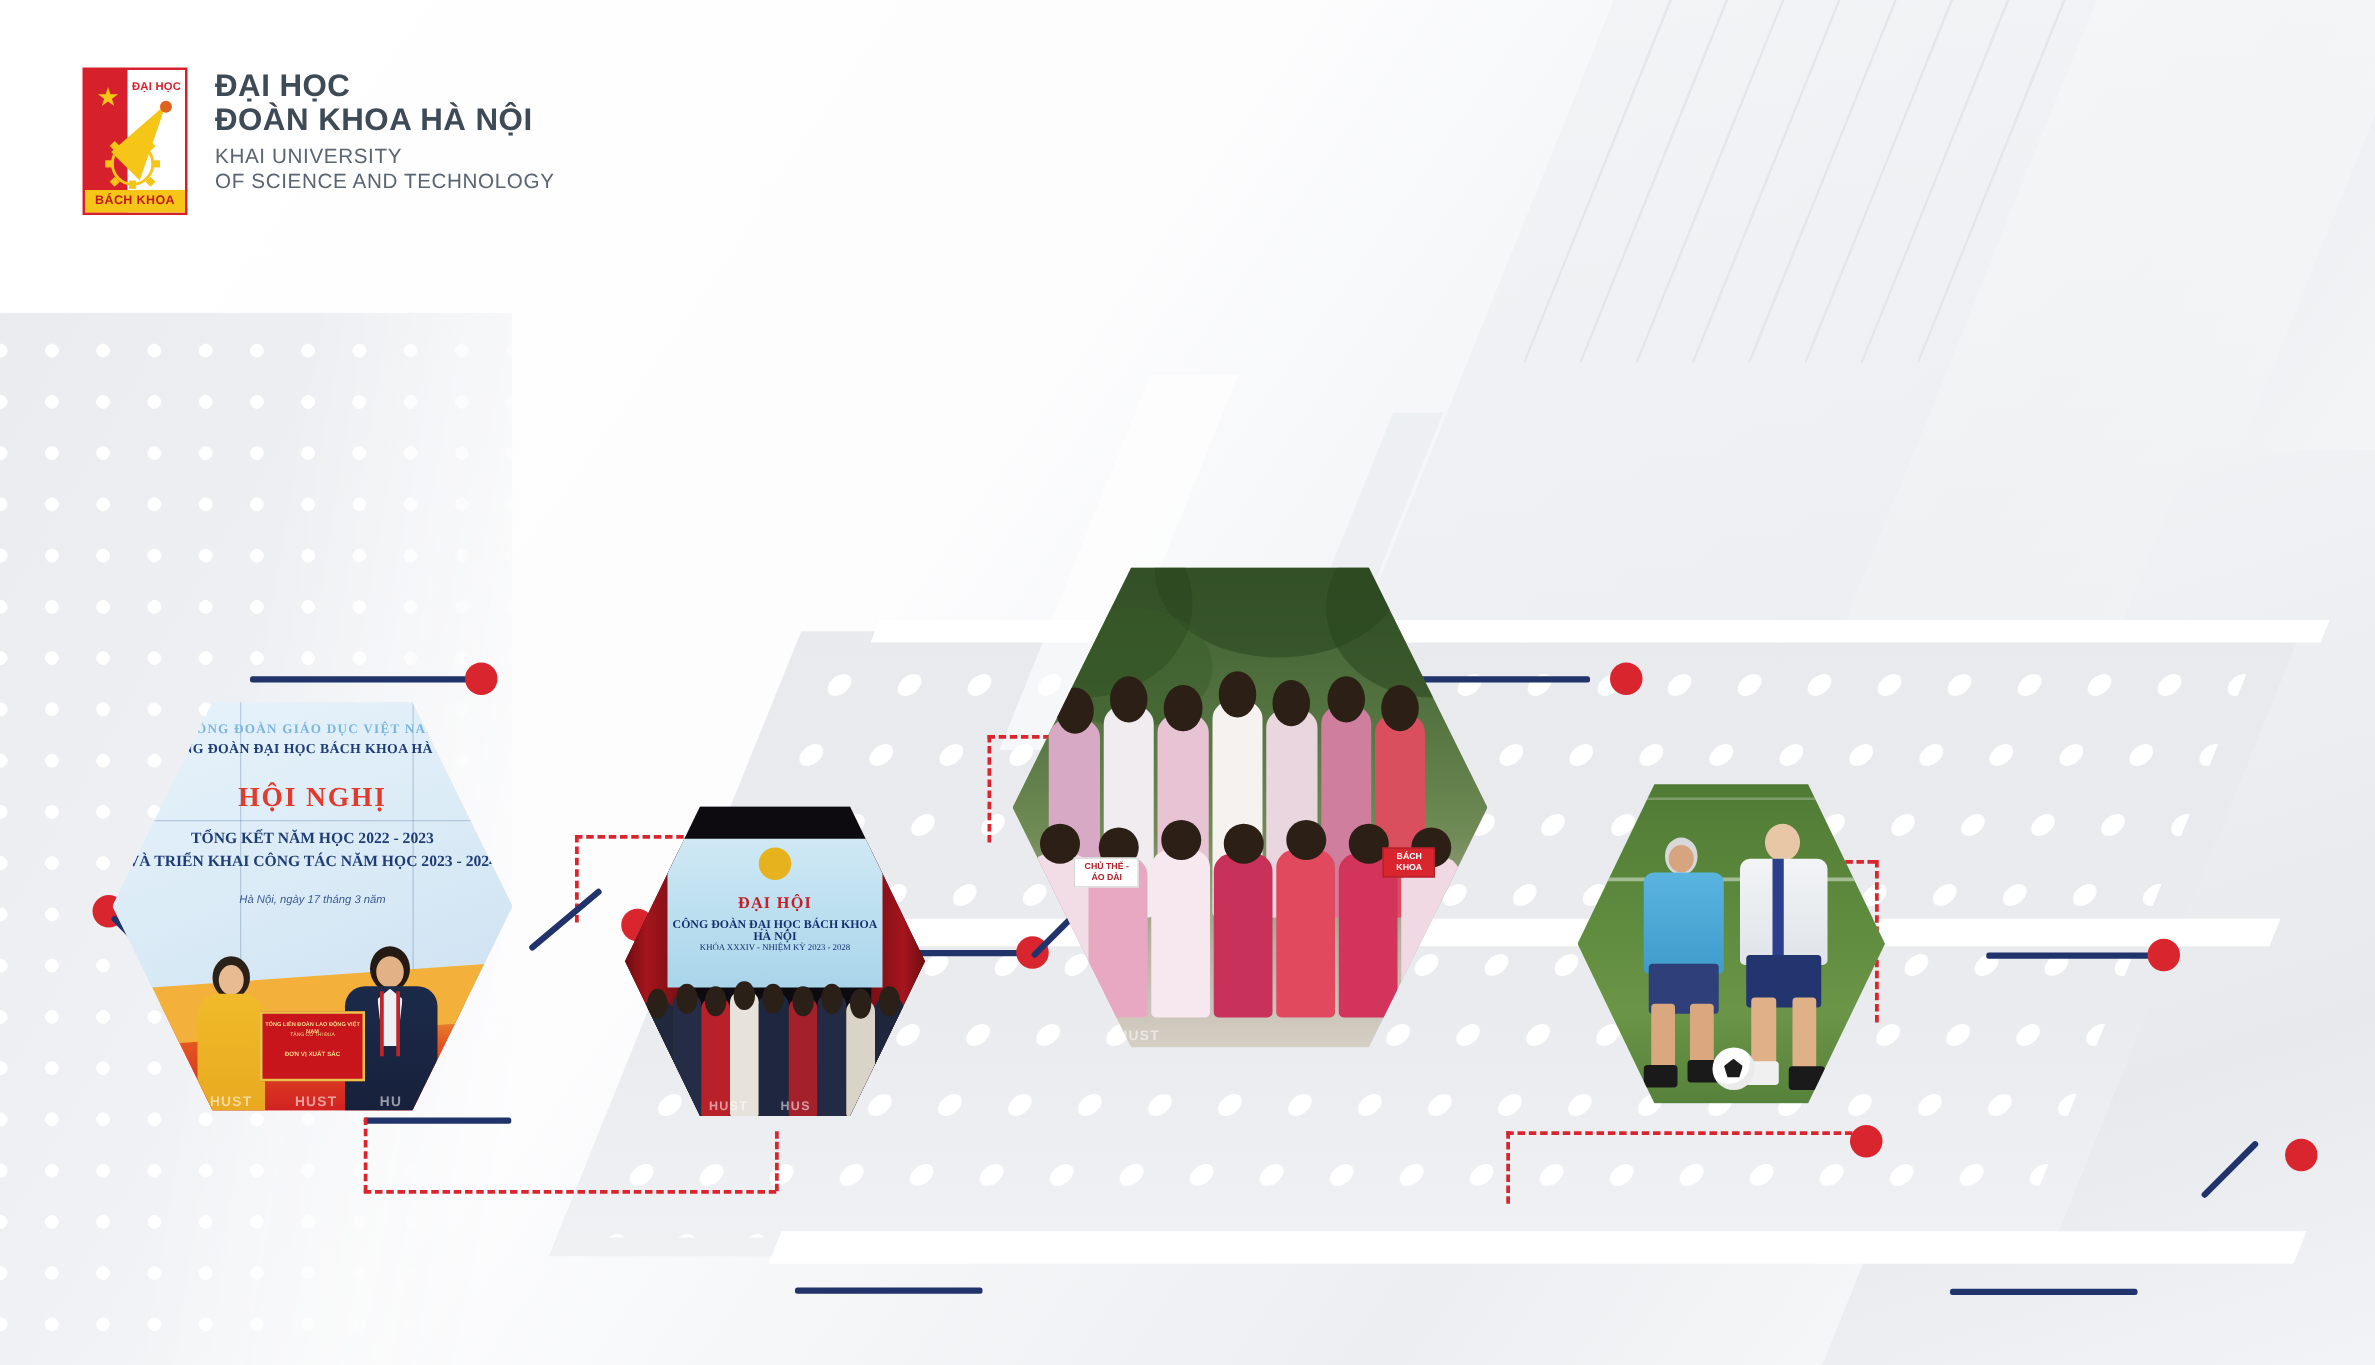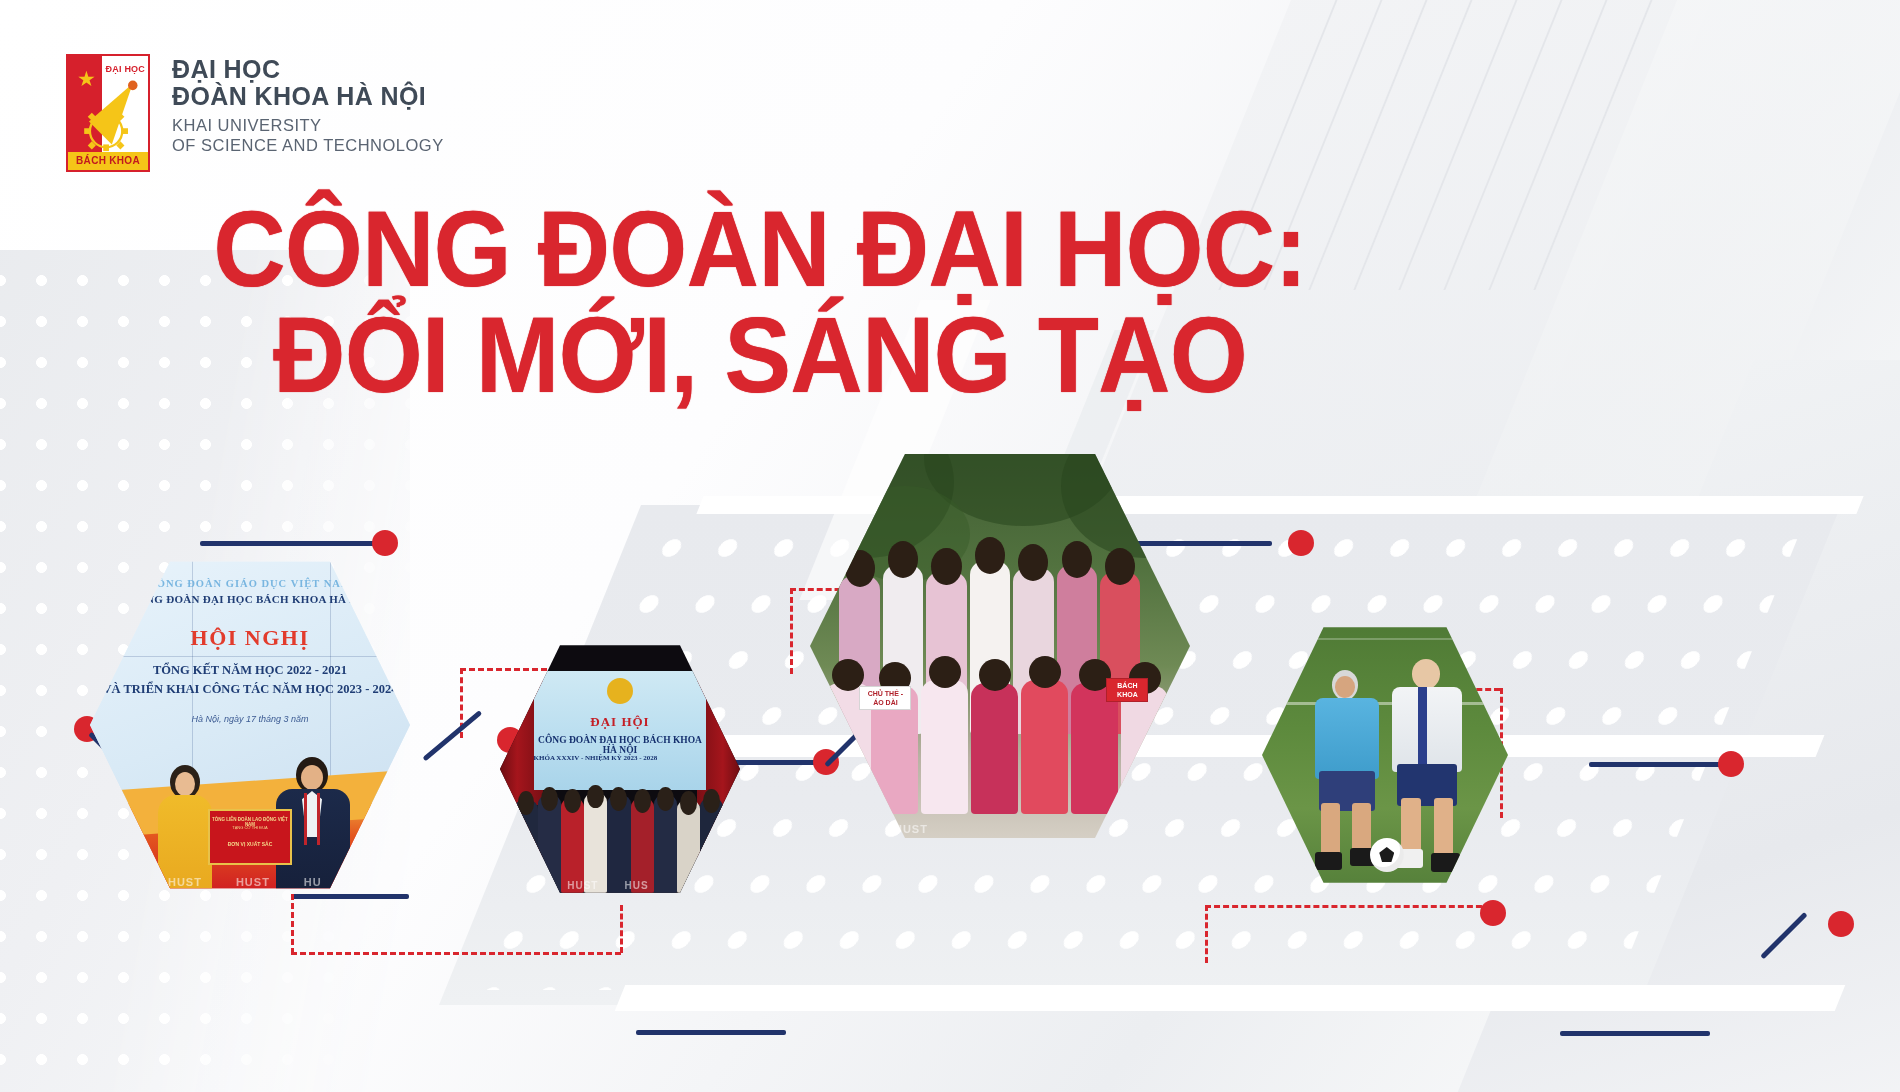--- a/index.html
+++ b/index.html
@@ -131,21 +131,21 @@
   .h2-curtain-r { position:absolute; right:0; top:0; width:18%; height:100%;
                   background:linear-gradient(270deg,#6d0d12 0%,#a5151c 40%,#7a0f15 100%); }
   .h2-screen { position:absolute; left:14%; right:14%; top:12%; height:46%;
                background:linear-gradient(180deg,#cfe9f4 0%,#bcdff0 50%,#a9d4ea 100%); }
   .h2-logo { position:absolute; left:50%; transform:translateX(-50%); top:6%; width:26px; height:26px;
              border-radius:50%; background:#e6b21e; }
   .h2-s1 { position:absolute; left:0; right:0; top:36%; text-align:center; color:#c41f26; font-size:13px; font-weight:bold;
            font-family:"Liberation Serif", serif; letter-spacing:1px;}
   .h2-s2 { position:absolute; left:0; right:0; top:54%; text-align:center; color:#15306e; font-size:9.5px; font-weight:bold;
            font-family:"Liberation Serif", serif; }
-  .h2-s3 { position:absolute; left:0; right:0; top:70%; text-align:left; color:#15306e; font-size:7px; font-weight:bold;
+  .h2-s3 { position:absolute; left:0; right:0; top:70%; text-align:center; color:#15306e; font-size:7px; font-weight:normal;
            font-family:"Liberation Serif", serif; }
   .h2-floor { position:absolute; left:0; right:0; bottom:0; height:36%;
               background:linear-gradient(180deg,#1b1920 0%,#2a2730 100%); }
 
   
   .h3-bg { position:absolute; inset:0; background:linear-gradient(180deg,#3f5c32 0%,#52723f 30%,#6f8a55 55%,#b9b2a4 78%,#d8d2c8 100%); }
   .h3-tree { position:absolute; border-radius:50%; background:rgba(40,70,30,.55); }
   .h3-sign{ position:absolute; background:#fff; border:1px solid #d5d5d5; color:#b0202a; font-size:7px;
             font-weight:bold; text-align:center; padding:2px 3px; line-height:9px; }
   .h3-sign.red{ background:#d9262e; color:#fff; border-color:#b0202a; }
@@ -225,24 +225,20 @@
       <div class="logo-bach">BÁCH KHOA</div>
     </div>
     <div class="brand">
       <div class="l1">ĐẠI HỌC</div>
       <div class="l2">ĐOÀN KHOA HÀ NỘI</div>
       <div class="l3">KHAI UNIVERSITY</div>
       <div class="l4">OF SCIENCE AND TECHNOLOGY</div>
     </div>
   </div>
 
-  <div class="title">
-    <div class="line">CÔNG ĐOÀN ĐẠI HỌC:</div>
-    <div class="line">ĐỔI MỚI, SÁNG TẠO</div>
-  </div>
 
   <div class="bg-layer">
 
     <div class="navy-bar" style="left:200px; top:541px; width:190px;"></div>
     <div class="red-dot" style="left:372px; top:530px;"></div>
 
     <div class="red-dot" style="left:74px; top:716px;"></div>
     <div class="navy-diag" style="left:90px; top:731px; width:62px; transform:rotate(45deg);"></div>
 
     <div class="dash-h" style="left:460px; top:668px; width:150px;"></div>
@@ -287,21 +283,21 @@
   <div class="hex" style="left:90px; top:555px; width:320px; height:340px;">
     <div class="inner">
       <div class="h1-bg"></div>
       <div class="h1-banner">
         <div class="h1-gridline" style="left:32%; top:0; width:1px; height:100%;"></div>
         <div class="h1-gridline" style="left:75%; top:0; width:1px; height:100%;"></div>
         <div class="h1-gridline" style="left:0; top:40%; width:100%; height:1px;"></div>
         <div class="h1-t1">CÔNG  ĐOÀN GIÁO DỤC VIỆT NAM</div>
         <div class="h1-t2">CÔNG ĐOÀN ĐẠI HỌC BÁCH KHOA HÀ NỘI</div>
         <div class="h1-t3">HỘI NGHỊ</div>
-        <div class="h1-t4">TỔNG KẾT NĂM HỌC 2022 - 2021</div>
+        <div class="h1-t4">TỔNG KẾT NĂM HỌC 2022 - 2023</div>
         <div class="h1-t5">VÀ TRIỂN KHAI CÔNG TÁC NĂM HỌC 2023 - 2024</div>
         <div class="h1-t6">Hà Nội, ngày 17 tháng 3 năm</div>
       </div>
       <div class="h1-stage"></div>
 
       <div class="person" style="left:58px; bottom:0; width:74px; height:130px;">
         <div class="p-head" style="left:22px; top:0; width:30px; height:34px; background:#2b2118;"></div>
         <div class="p-head" style="left:27px; top:7px; width:20px; height:24px; background:#e8bb92;"></div>
         <div style="position:absolute; left:10px; top:30px; width:54px; height:100px;
                     background:linear-gradient(180deg,#f0bb2a 0%,#e8a81f 100%); border-radius:18px 18px 4px 4px;"></div>

